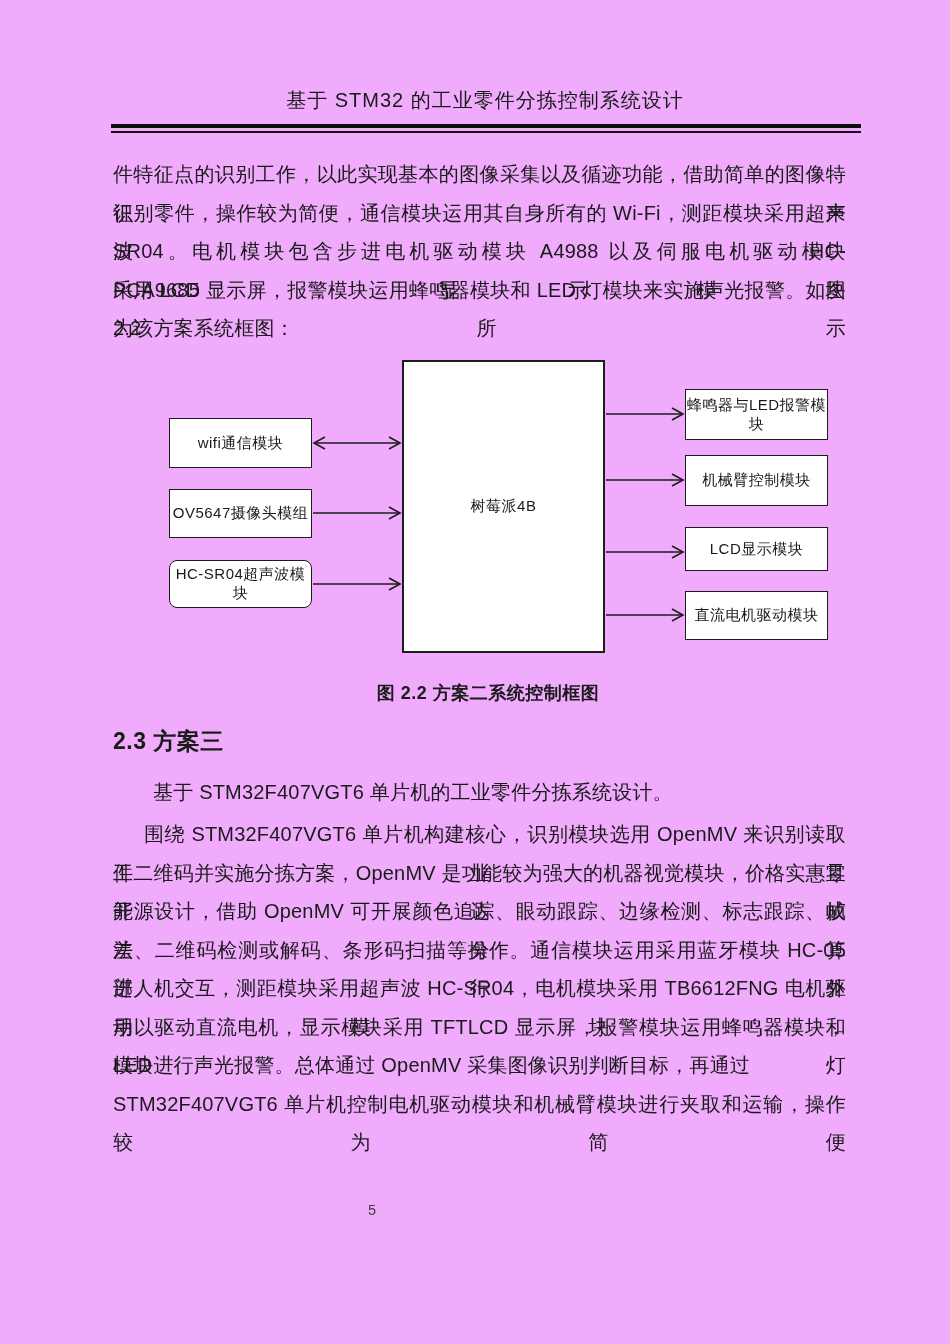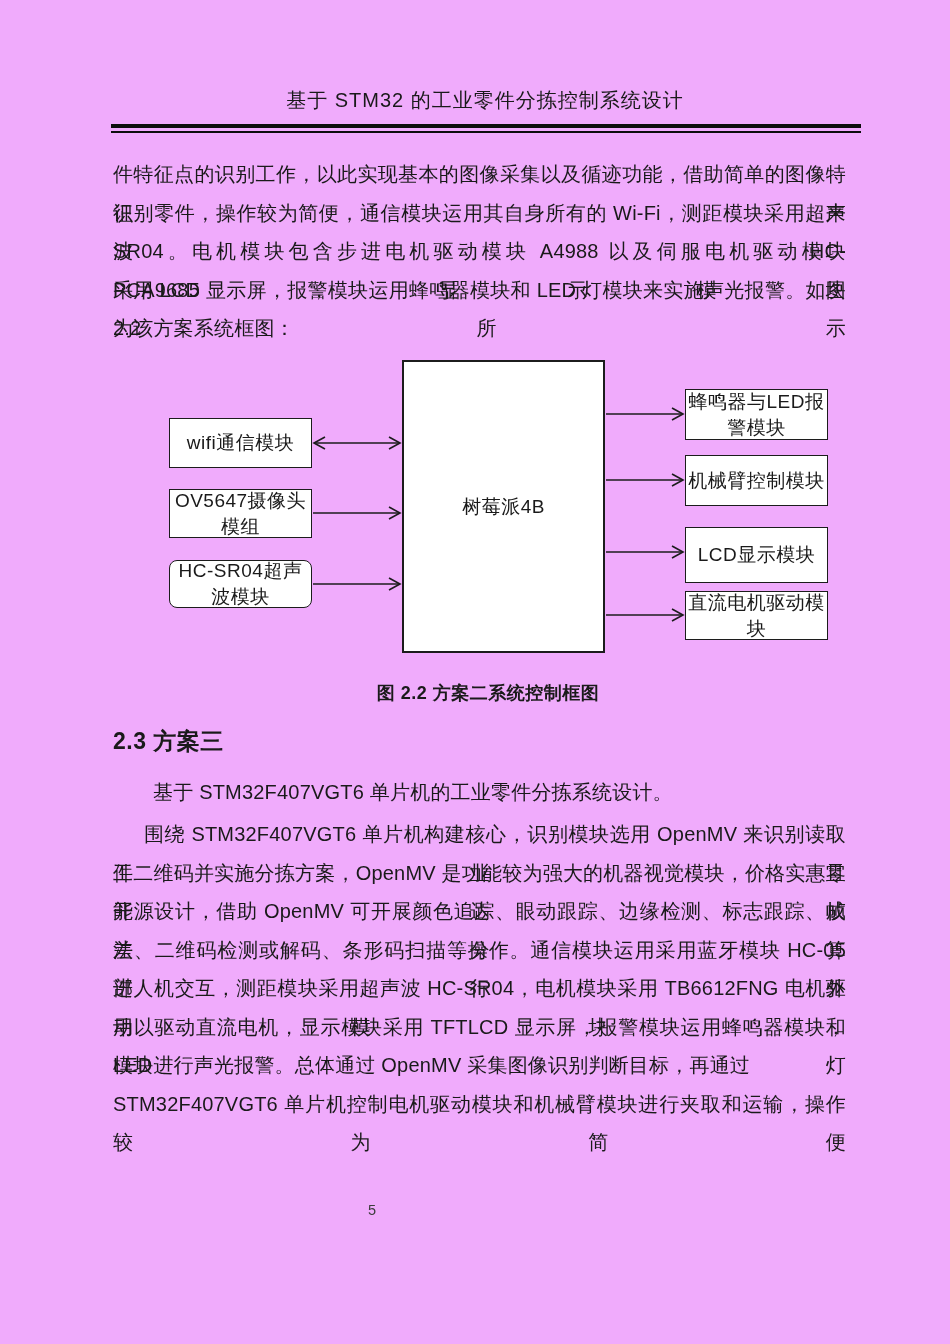--- a/index.html
+++ b/index.html
@@ -42,32 +42,32 @@
   .p3 { top: 815px; }
   
   .figure { position: absolute; left: 0; top: 0; width: 950px; height: 1344px; pointer-events: none; }
   .fig-box {
     position: absolute;
     border: 1.6px solid #1c1c1c;
     background: #ffffff;
     display: flex;
     align-items: center;
     justify-content: center;
-    font-size: 19px;
+    font-size: 15px;
     letter-spacing: 0.5px;
     text-align: center;
     box-sizing: border-box;
   }
   .box-center { left: 402px; top: 360px; width: 203px; height: 293px; border-width: 2px; }
   .box-l1 { left: 169px; top: 418px; width: 143px; height: 50px; }
   .box-l2 { left: 169px; top: 489px; width: 143px; height: 49px; }
   .box-l3 { left: 169px; top: 560px; width: 143px; height: 48px; border-radius: 8px; }
   .box-r1 { left: 685px; top: 389px; width: 143px; height: 51px; }
   .box-r2 { left: 685px; top: 455px; width: 143px; height: 51px; text-align: center; }
-  .box-r3 { left: 685px; top: 527px; width: 143px; height: 56px; }
+  .box-r3 { left: 685px; top: 527px; width: 143px; height: 44px; }
   .box-r4 { left: 685px; top: 591px; width: 143px; height: 49px; }
   .connectors { position: absolute; left: 0; top: 358px; width: 950px; height: 300px; }
   .connectors polyline, .connectors line { stroke: #1c1c1c; stroke-width: 1.6; fill: none; }
   
   .caption {
     position: absolute;
     left: 13px; top: 681px;
     width: 950px;
     text-align: center;
     font-size: 18px;

